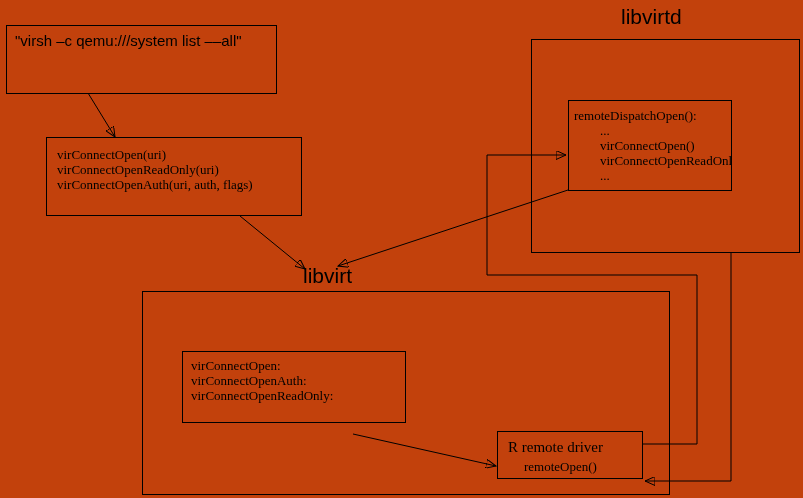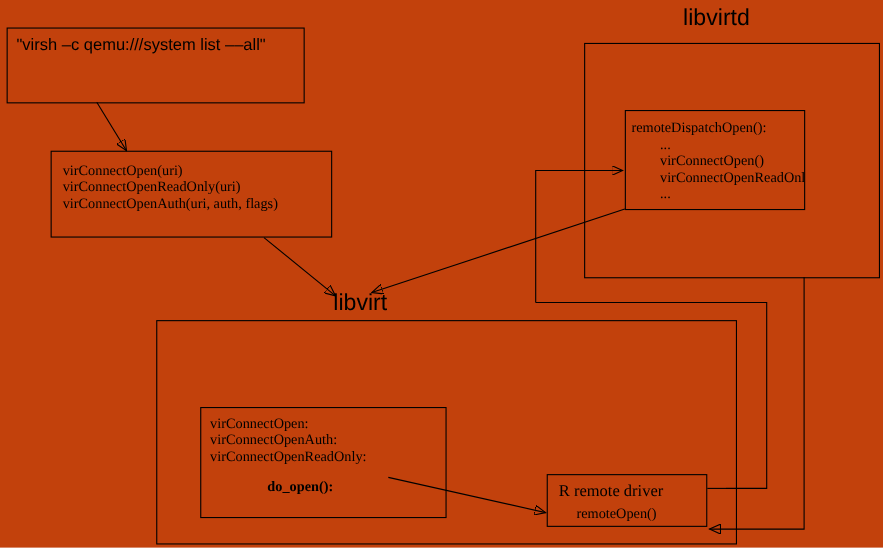--- a/index.html
+++ b/index.html
@@ -125,26 +125,25 @@
       <div>virConnectOpen(uri)</div>
       <div>virConnectOpenReadOnly(uri)</div>
       <div>virConnectOpenAuth(uri, auth, flags)</div>
     </div>
   </div>
 
   <div class="grouplabel" style="left:303px; top:265px;">libvirt</div>
 
   <div class="box" style="left:142px; top:291px; width:528px; height:204px;"></div>
 
-  <div class="box" style="left:182px; top:370px; width:224px; height:101px;">
+  <div class="box" style="left:182px; top:351px; width:224px; height:72px;">
     <div class="apitext" style="left:8px; top:6px;">
       <div>virConnectOpen:</div>
       <div>virConnectOpenAuth:</div>
       <div>virConnectOpenReadOnly:</div>
-      <div class="indent2 bold" style="padding-top:12px;">do_open():</div>
     </div>
   </div>
 
   <div class="box" style="left:497px; top:431px; width:146px; height:48px;">
     <div class="rdtitle" style="left:10px; top:8px;">R remote driver</div>
     <div class="rdsub" style="left:26px; top:28px;">remoteOpen()</div>
   </div>
 
 </div>
 

